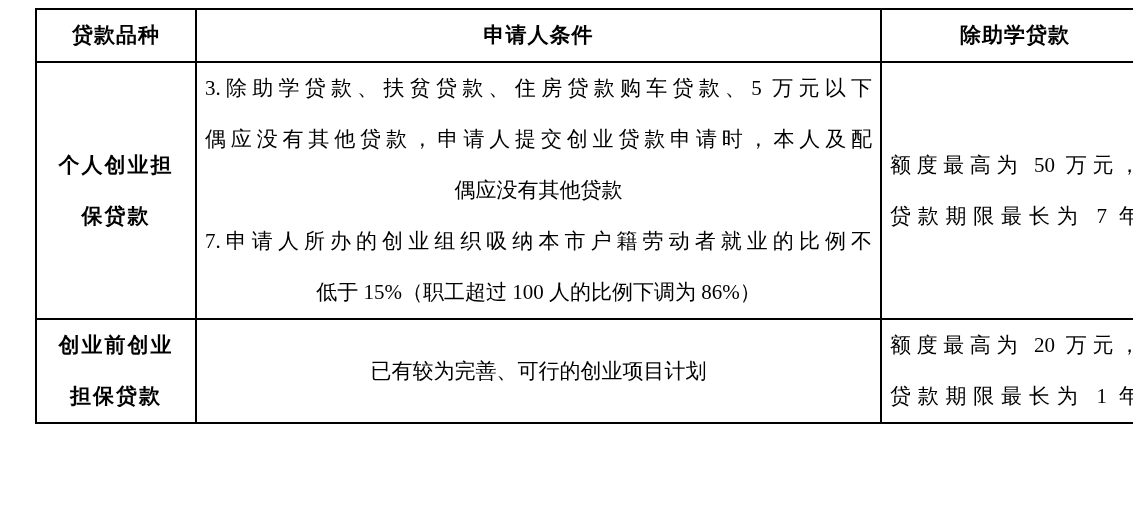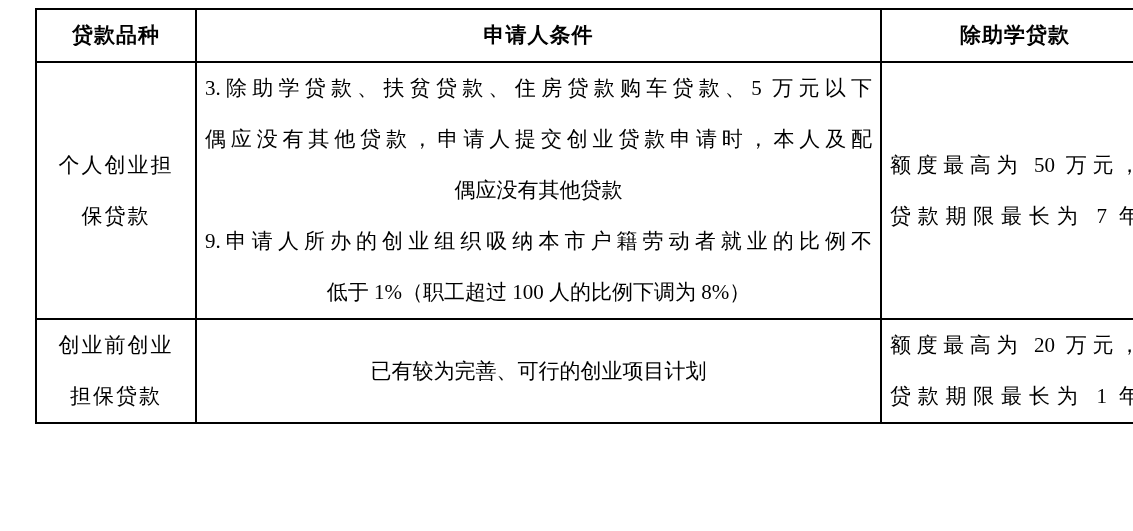--- a/index.html
+++ b/index.html
@@ -47,21 +47,21 @@
   tr.row-pre         { height: 103px; }
 
   th.hcell {
     font-size: 22px;
     font-weight: bold;
     text-align: center;
     letter-spacing: 1px;
     line-height: 47px;
   }
   td.col-type {
-    font-weight: normal;
+    font-weight: bold;
     text-align: center;
   }
   td.col-type .line {
     text-align: center;
     letter-spacing: 2px;
   }
   .line { display: block; }
   .jline {
     text-align: justify;
     text-align-last: justify;
@@ -91,22 +91,22 @@
     <tbody>
       <tr class="row-personal">
         <td class="col-type">
           <span class="line">个人创业担</span>
           <span class="line">保贷款</span>
         </td>
         <td class="col-cond">
           <span class="line jline">3.除助学贷款、扶贫贷款、住房贷款购车贷款、5 万元以下</span>
           <span class="line jline">偶应没有其他贷款，申请人提交创业贷款申请时，本人及配</span>
           <span class="line cline">偶应没有其他贷款</span>
-          <span class="line jline">9.申请人所办的创业组织吸纳本市户籍劳动者就业的比例不</span>
-          <span class="line cline">低于 1%（职工超过 100 人的比例下调为 8%）</span>
+          <span class="line jline">7.申请人所办的创业组织吸纳本市户籍劳动者就业的比例不</span>
+          <span class="line cline">低于 15%（职工超过 100 人的比例下调为 86%）</span>
         </td>
         <td class="col-quota">
           <span class="line jline">额度最高为 50 万元，</span>
           <span class="line jline">贷款期限最长为 7 年</span>
         </td>
       </tr>
       <tr class="row-pre">
         <td class="col-type">
           <span class="line">创业前创业</span>
           <span class="line">担保贷款</span>

